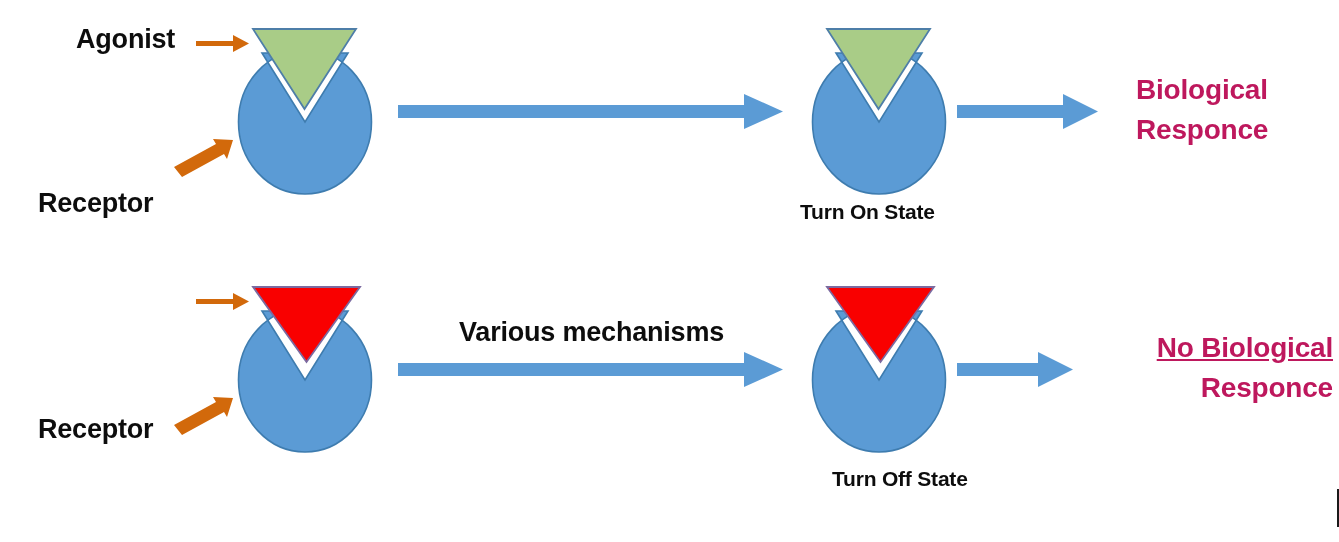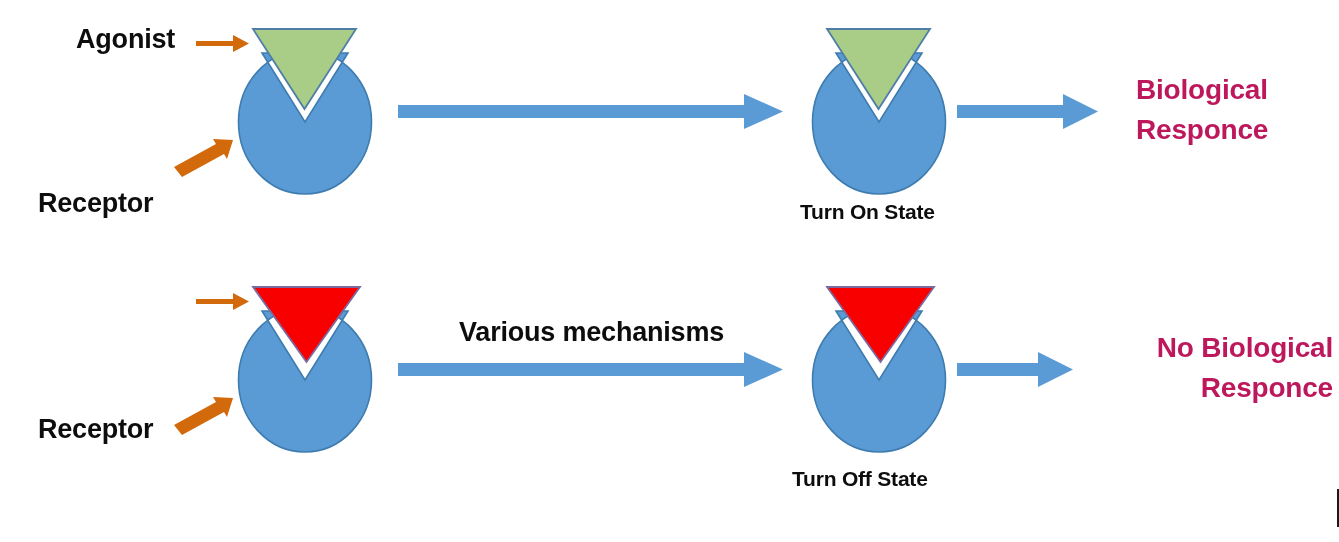--- a/index.html
+++ b/index.html
@@ -157,21 +157,21 @@
 
   <div class="lbl lbl-green" style="left:1116px; top:73px;">Biological</div>
 
   <div class="lbl lbl-green" style="left:1116px; top:113px;">Responce</div>
 
 
   <div class="lbl lbl-black" style="left:38px; top:414px;">Receptor</div>
 
   <div class="lbl lbl-black" style="left:445px; top:317px;margin-left:14px;">Various mechanisms</div>
 
-  <div class="lbl lbl-state" style="left:792px; top:467px;">Turn Off State</div>
+  <div class="lbl lbl-state" style="left:832px; top:467px;">Turn Off State</div>
 
-  <div class="lbl lbl-green lbl-right" style="left:1013px; width:300px; top:331px;">No Biological</div>
+  <div class="lbl lbl-green lbl-right" style="left:1013px; width:300px; top:331px;text-decoration:underline;">No Biological</div>
 
   <div class="lbl lbl-green lbl-right" style="left:1013px; width:300px; top:371px;">Responce</div>
 
   <div class="edge-tick"></div>
 
 </div>
 
 </body></html>

